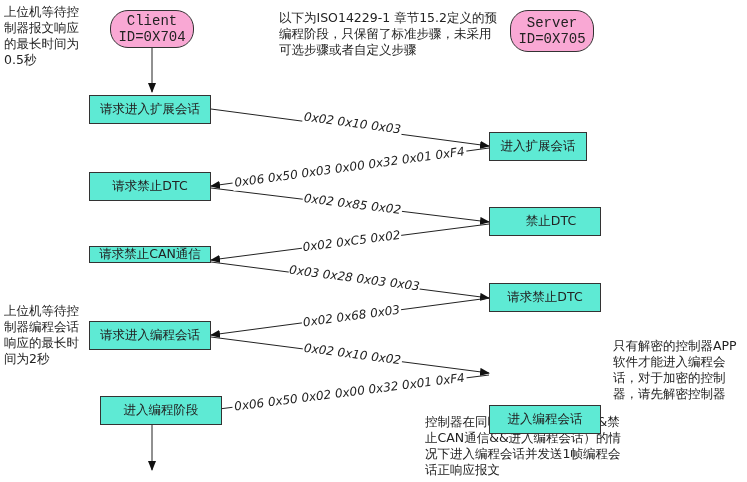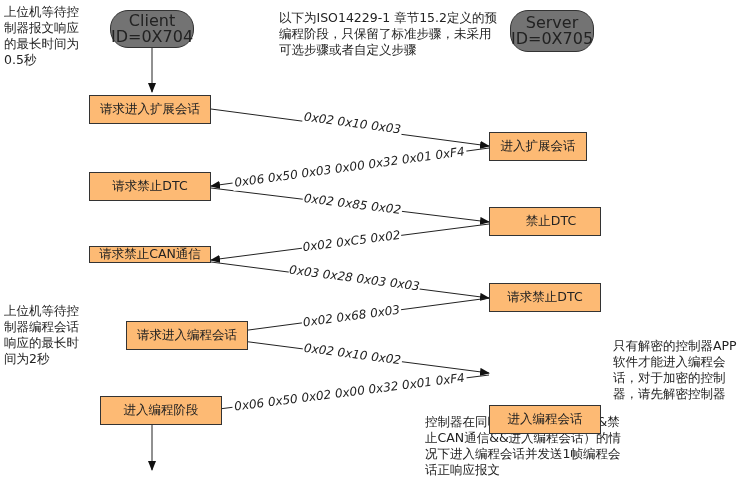--- a/index.html
+++ b/index.html
@@ -1,24 +1,24 @@
 <!DOCTYPE html>
 <html><head>
 <meta charset="utf-8">
 <style>
   html, body { margin: 0; padding: 0; background: #ffffff; }
   body { width: 747px; height: 482px; position: relative; overflow: hidden;
          font-family: "DejaVu Sans", "Liberation Sans", sans-serif; color: #222; }
   svg.diagram { position: absolute; left: 0; top: 0; }
   .note { position: absolute; font-size: 12.5px; line-height: 16px; color: #222; white-space: pre-line; }
-  .box { position: absolute; border: 1px solid #333; background: #fdba74; font-size: 12.5px;
+  .box { position: absolute; border: 1px solid #333; background: #5eead4; font-size: 12.5px;
          display: flex; align-items: center; justify-content: center; box-sizing: border-box; }
-  .pill { position: absolute; border: 1px solid #333; border-radius: 18px; background: #737373;
-          font-size: 16px; line-height: 16px; text-align: center; box-sizing: border-box;
-          display: flex; flex-direction: column; align-items: center; justify-content: center; }
+  .pill { position: absolute; border: 1px solid #333; border-radius: 18px; background: #f9a8d4;
+          font-size: 14px; line-height: 16px; text-align: center; box-sizing: border-box;
+          display: flex; flex-direction: column; align-items: center; justify-content: center; font-family: Liberation Mono, monospace; }
   .msg { font-family: "DejaVu Sans", "Liberation Sans", sans-serif; font-size: 12px; font-style: italic; fill: #222; }
 </style>
 </head>
 <body>
 
 <svg class="diagram" width="747" height="482">
   <defs>
     <marker id="arr" markerWidth="10" markerHeight="8" refX="9" refY="4" orient="auto" markerUnits="userSpaceOnUse">
       <path d="M0,0 L10,4 L0,8 Z" fill="#111"></path>
     </marker>
@@ -95,19 +95,19 @@
   <span>ID=0X704</span>
 </div>
 <div class="pill" style="left:510px; top:10px; width:84px; height:42px;">
   <span>Server</span>
   <span>ID=0X705</span>
 </div>
 
 <div class="box" style="left:89px; top:95px; width:122px; height:29px;">请求进入扩展会话</div>
 <div class="box" style="left:89px; top:172px; width:122px; height:29px;">请求禁止DTC</div>
 <div class="box" style="left:89px; top:246px; width:122px; height:17px;">请求禁止CAN通信</div>
-<div class="box" style="left:89px; top:321px; width:122px; height:29px;margin-left:37px;">请求进入编程会话</div>
+<div class="box" style="left:89px; top:321px; width:122px; height:29px;">请求进入编程会话</div>
 <div class="box" style="left:100px; top:396px; width:122px; height:29px;">进入编程阶段</div>
 
 <div class="box" style="left:489px; top:132px; width:98px; height:29px;">进入扩展会话</div>
 <div class="box" style="left:489px; top:207px; width:112px; height:29px;padding-left:12px;">禁止DTC</div>
 <div class="box" style="left:489px; top:283px; width:112px; height:29px;">请求禁止DTC</div>
 <div class="box" style="left:489px; top:359px; width:112px; height:29px;margin-top:46px;">进入编程会话</div>
 
 </body></html>

